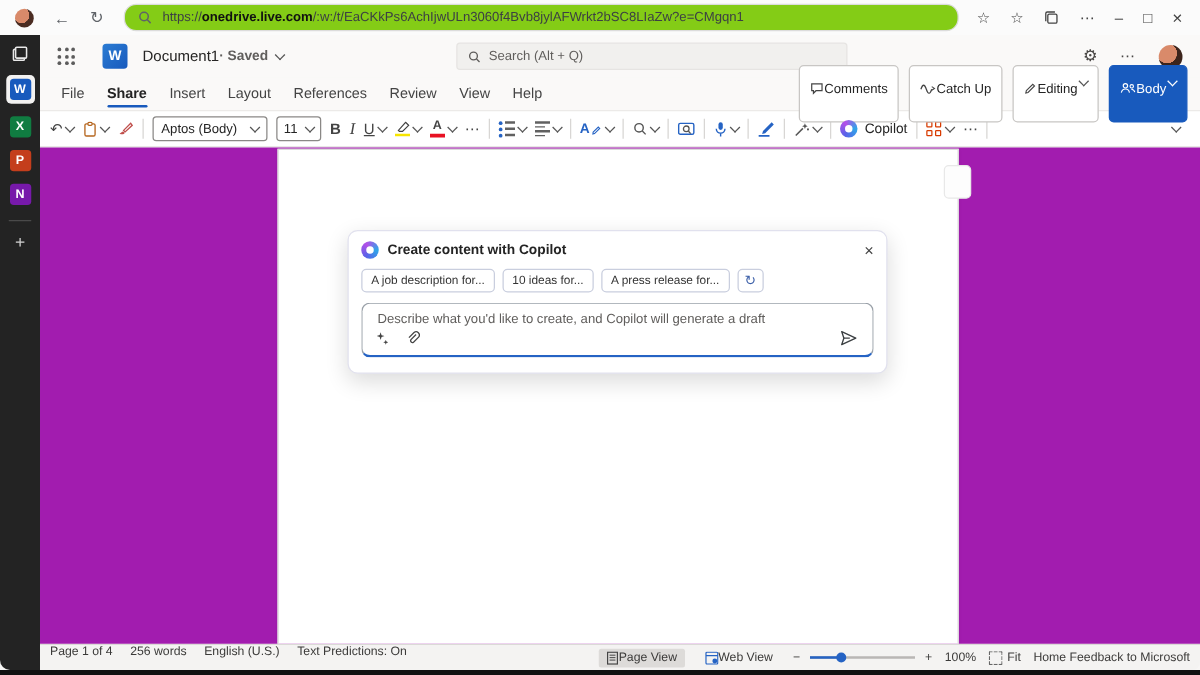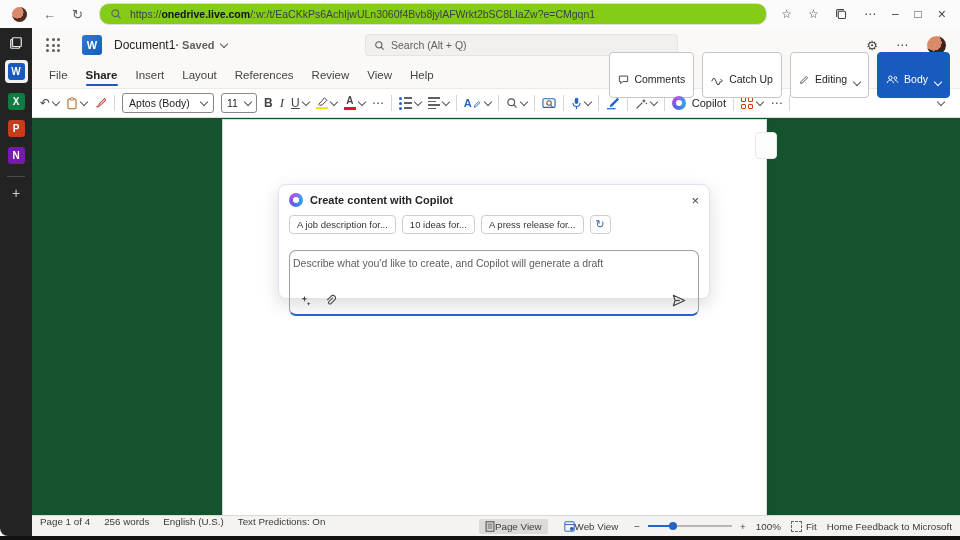--- a/index.html
+++ b/index.html
@@ -48,21 +48,21 @@
   .h-avatar{width:19px;height:19px;border-radius:50%;
     background:radial-gradient(circle at 35% 35%,#d98a6a 0 45%,#3c241c 46% 100%);}
   
   .tabsrow{height:26px;background:#faf9f8;display:flex;align-items:center;padding-left:8px;position:relative;}
   .rtab{font-size:11.5px;color:#444;padding:0 9px;height:100%;display:flex;align-items:center;position:relative;}
   .rtab.active{font-weight:bold;color:#242424;}
   .rtab.active::after{content:"";position:absolute;left:9px;right:9px;bottom:2px;height:2.5px;
     background:#185abd;border-radius:2px;}
   .tabs-right{margin-left:auto;display:flex;align-items:center;gap:8px;margin-right:10px;}
   .pillbtn{height:20px;border:1px solid #c8c6c4;border-radius:4px;background:#fff;display:flex;
-    align-items:flex-end;gap:5px;padding:12px 8px;font-size:10.5px;color:#242424;}
+    align-items:flex-start;gap:0;padding:12px 8px;font-size:10.5px;color:#242424;}
   .pillbtn.share{background:#185abd;border-color:#185abd;color:#fff;}
   .chev{width:5px;height:5px;border-right:1.2px solid #555;border-bottom:1.2px solid #555;
     display:inline-block;transform:rotate(45deg);margin-left:2px;margin-top:-3px;}
   .chev.w{border-color:#fff;}
   
   .toolbar{height:28px;background:#fff;border-top:1px solid #eceae8;border-bottom:1px solid #e1dfdd;
     display:flex;align-items:center;padding:0 8px;gap:7px;}
   .tb-div{width:1px;height:16px;background:#d8d6d4;}
   .tbi{display:flex;align-items:center;color:#444;font-size:12px;gap:1px;}
   .fontbox{width:92px;height:20px;border:1px solid #8a8886;border-radius:3px;display:flex;align-items:center;
@@ -80,37 +80,37 @@
   .bullets .l{width:8px;height:1.5px;background:#616161;}
   .align{display:flex;flex-direction:column;gap:2px;}
   .align i{height:1.5px;background:#616161;display:block;}
   .copilot-logo{width:14px;height:14px;border-radius:50%;position:relative;
     background:conic-gradient(from 210deg,#5a62e8,#b44fe8,#2fa6e8,#5a62e8);}
   .copilot-logo::after{content:"";position:absolute;left:4px;top:4px;width:6px;height:6px;border-radius:50%;background:#fff;}
   .copilot-label{font-size:11px;color:#242424;margin-left:5px;}
   .addins{display:grid;grid-template-columns:6px 6px;grid-gap:1.5px;}
   .addins i{width:5px;height:5px;border:1.2px solid #d83b01;box-sizing:border-box;border-radius:1px;}
   
-  .canvas{flex:1;background:#14532d;position:relative;overflow:hidden;}
+  .canvas{flex:1;background:#a21caf;position:relative;overflow:hidden;}
   .page{position:absolute;left:190px;top:1px;width:543px;height:399px;background:#fff;
     border:1px solid #dadada;box-shadow:0 1px 3px rgba(0,0,0,.06);}
   .margin-btn{position:absolute;left:723px;top:14px;width:20px;height:25px;background:#fdfdfd;
     border:1px solid #e8e8e8;border-radius:4px;}
   
   .cdlg{position:absolute;left:246px;top:66px;width:432px;height:115px;background:#fff;border:1px solid #e1e1ee;
     border-radius:8px;box-shadow:0 6px 18px rgba(0,0,0,.14);box-sizing:border-box;padding:8px 10px;}
   .cdlg-head{display:flex;align-items:center;}
   .cdlg-title{font-size:11px;font-weight:bold;color:#242424;margin-left:7px;}
   .cdlg-close{margin-left:auto;font-size:13px;color:#444;line-height:1;}
   .chips{display:flex;align-items:center;gap:6px;margin-top:8px;}
   .chip{border:1px solid #c9cede;border-radius:4px;background:#fff;font-size:9.5px;color:#333;
     padding:3px 7px;white-space:nowrap;}
   .chip.icon-only{padding:2px 5px;font-size:11px;color:#3b5fa8;}
-  .cinput{margin-top:16px;height:66px;border:1px solid #99a0a8;border-bottom:2px solid #2563c4;border-radius:7px;
-    position:relative;box-sizing:border-box;padding:6px 3px 0;}
+  .cinput{margin-top:8px;height:44px;border:1px solid #99a0a8;border-bottom:2px solid #2563c4;border-radius:7px;
+    position:relative;box-sizing:border-box;padding:6px 12px 0;}
   .cinput textarea{width:100%;height:24px;border:none;outline:none;resize:none;font-family:"Liberation Sans",sans-serif;
     font-size:10.5px;color:#242424;background:transparent;padding:0;}
   .cinput textarea::placeholder{color:#5f5d5b;}
   .cinput-icons{position:absolute;left:10px;bottom:7px;display:flex;align-items:center;gap:12px;}
   .send{position:absolute;right:12px;bottom:7px;}
   
   .statusbar{height:20px;background:#f4f3f2;border-top:1px solid #dbd9d7;display:flex;
     font-size:9.8px;color:#3b3a39;padding:0 8px;gap:14px;border-bottom-right-radius:6px;}
   .sb-right{margin-left:auto;display:flex;align-items:center;gap:10px;}
   .sb-view{display:flex;align-items:center;gap:0;padding:2px 6px;border-radius:2px;}

